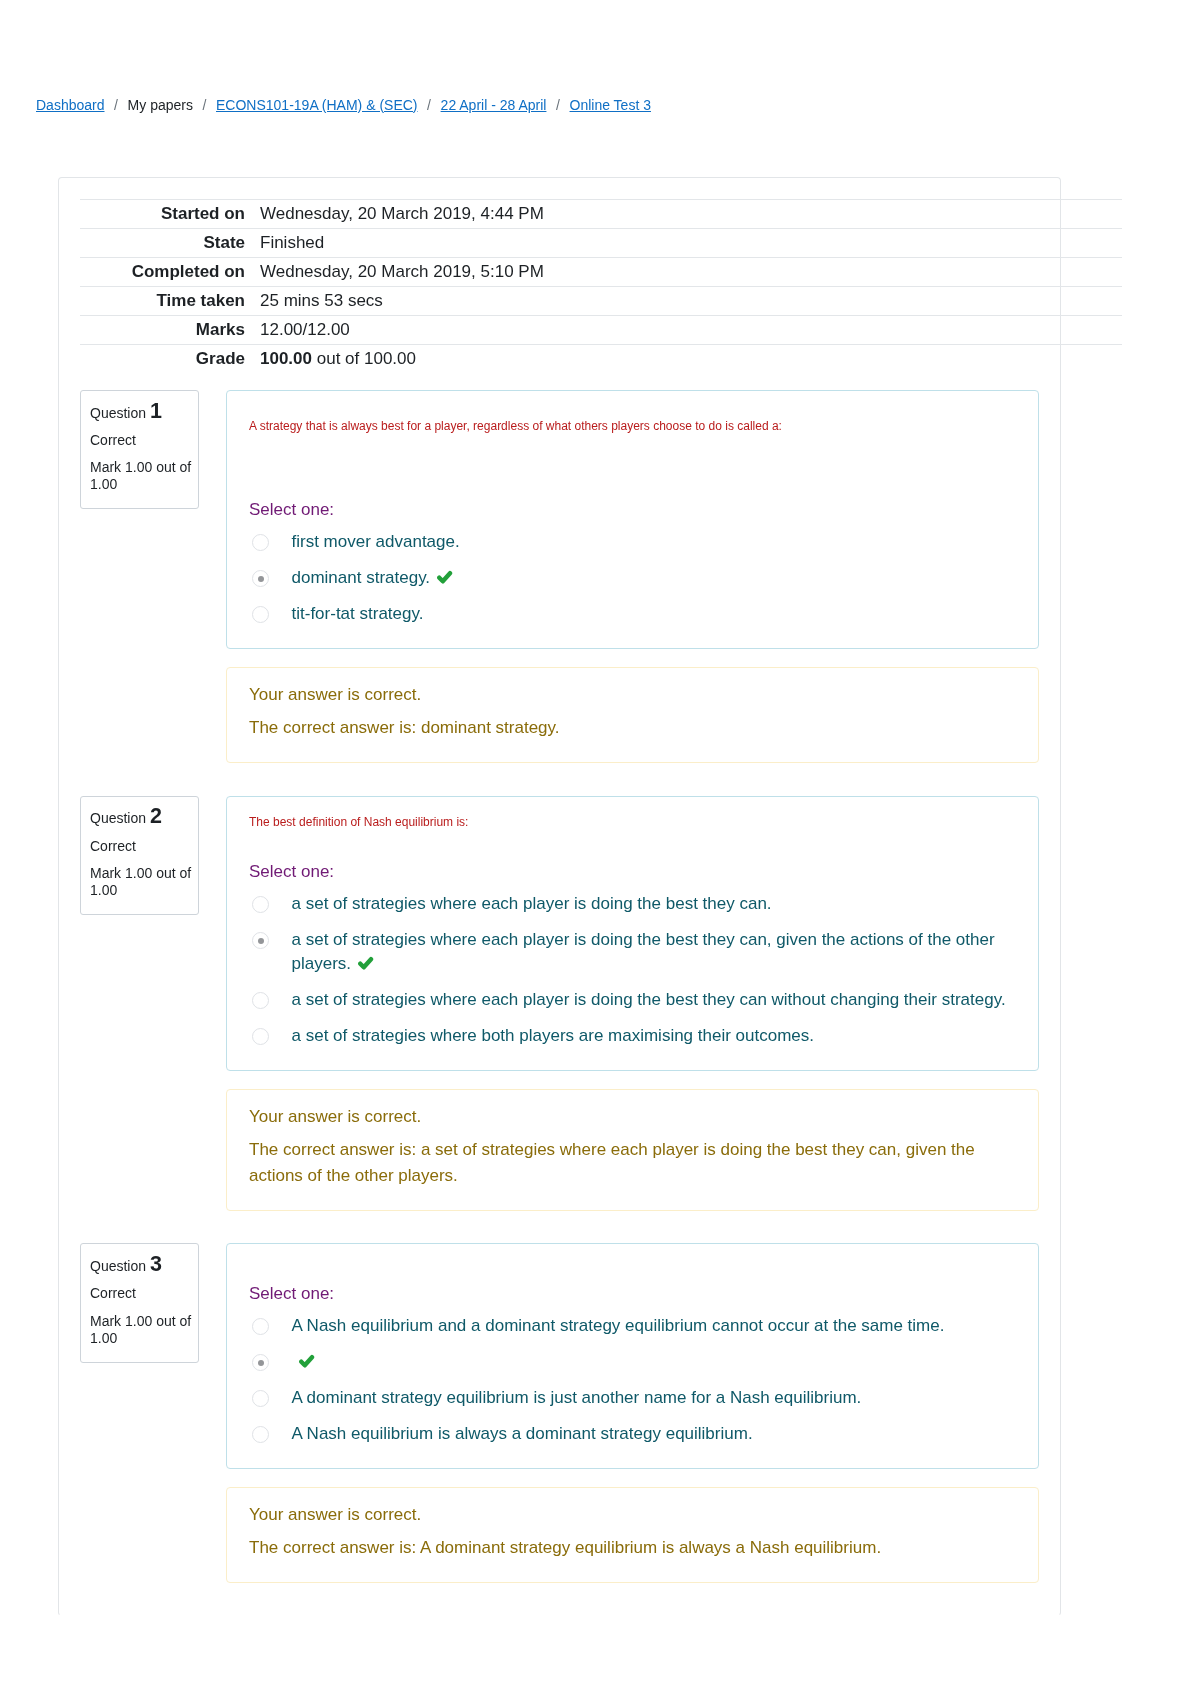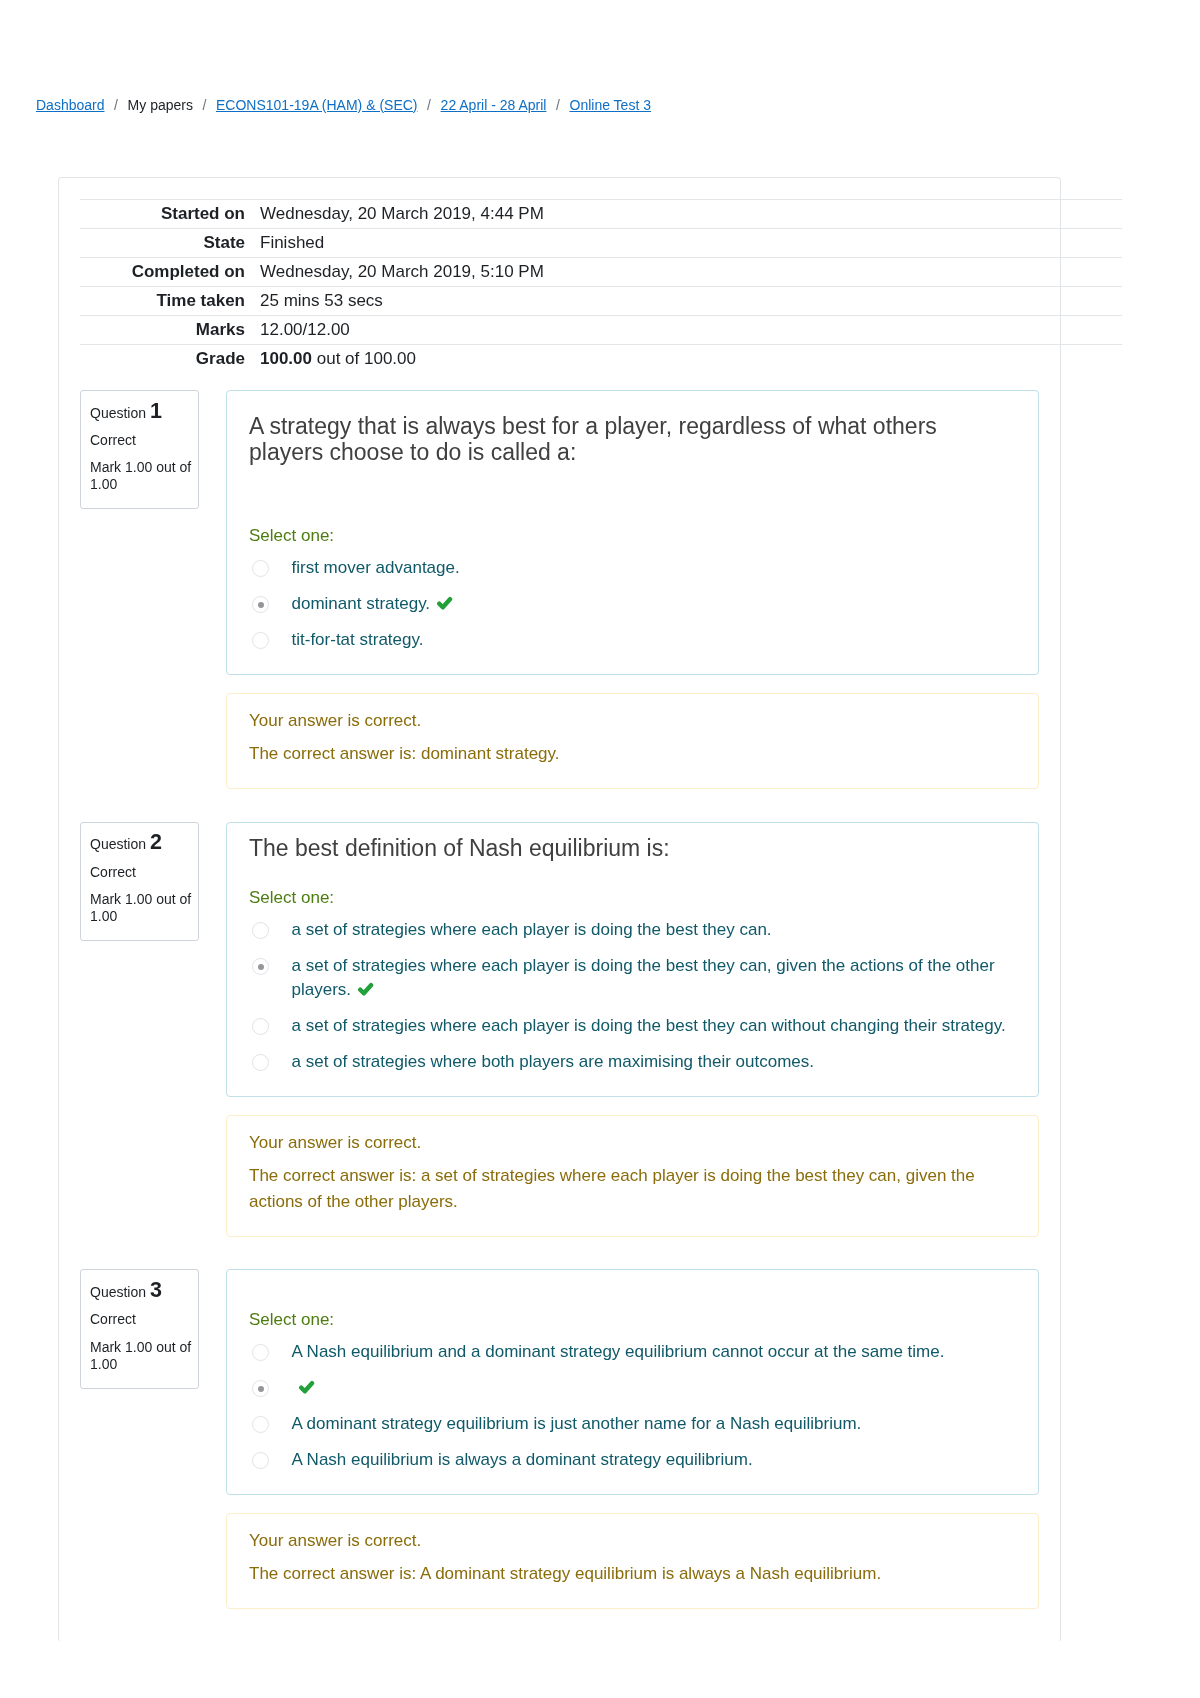--- a/index.html
+++ b/index.html
@@ -95,30 +95,30 @@
   .content {
     margin-left: 146px;
     border: 1px solid #bfe0e9;
     border-radius: 4px;
     padding: 12.5px 22px 16px 22px;
     color: #0f5968;
     background: #fff;
   }
   .content.pad-extra { padding-top: 21.8px; }
   .qtext {
-    color: #404040;
-    font-size: 23px;
+    color: #b91c1c;
+    font-size: 12px;
     line-height: 26px;
     margin: 0;
   }
   .qtext.spacer { height: 34.5px; }
   .qtext + .qtext { margin-top: 0; }
   .ablock { margin-top: 23.7px; }
   .prompt {
-    color: #4d7c0f;
+    color: #701a75;
     font-size: 17px;
     margin: 0;
     line-height: 26px;
   }
   .answers { margin: 1.5px 0 0 0; padding: 0; list-style: none; }
   .answers li {
     position: relative;
     padding: 6px 0 6px 42.5px;
     font-size: 17px;
     line-height: 24px;

